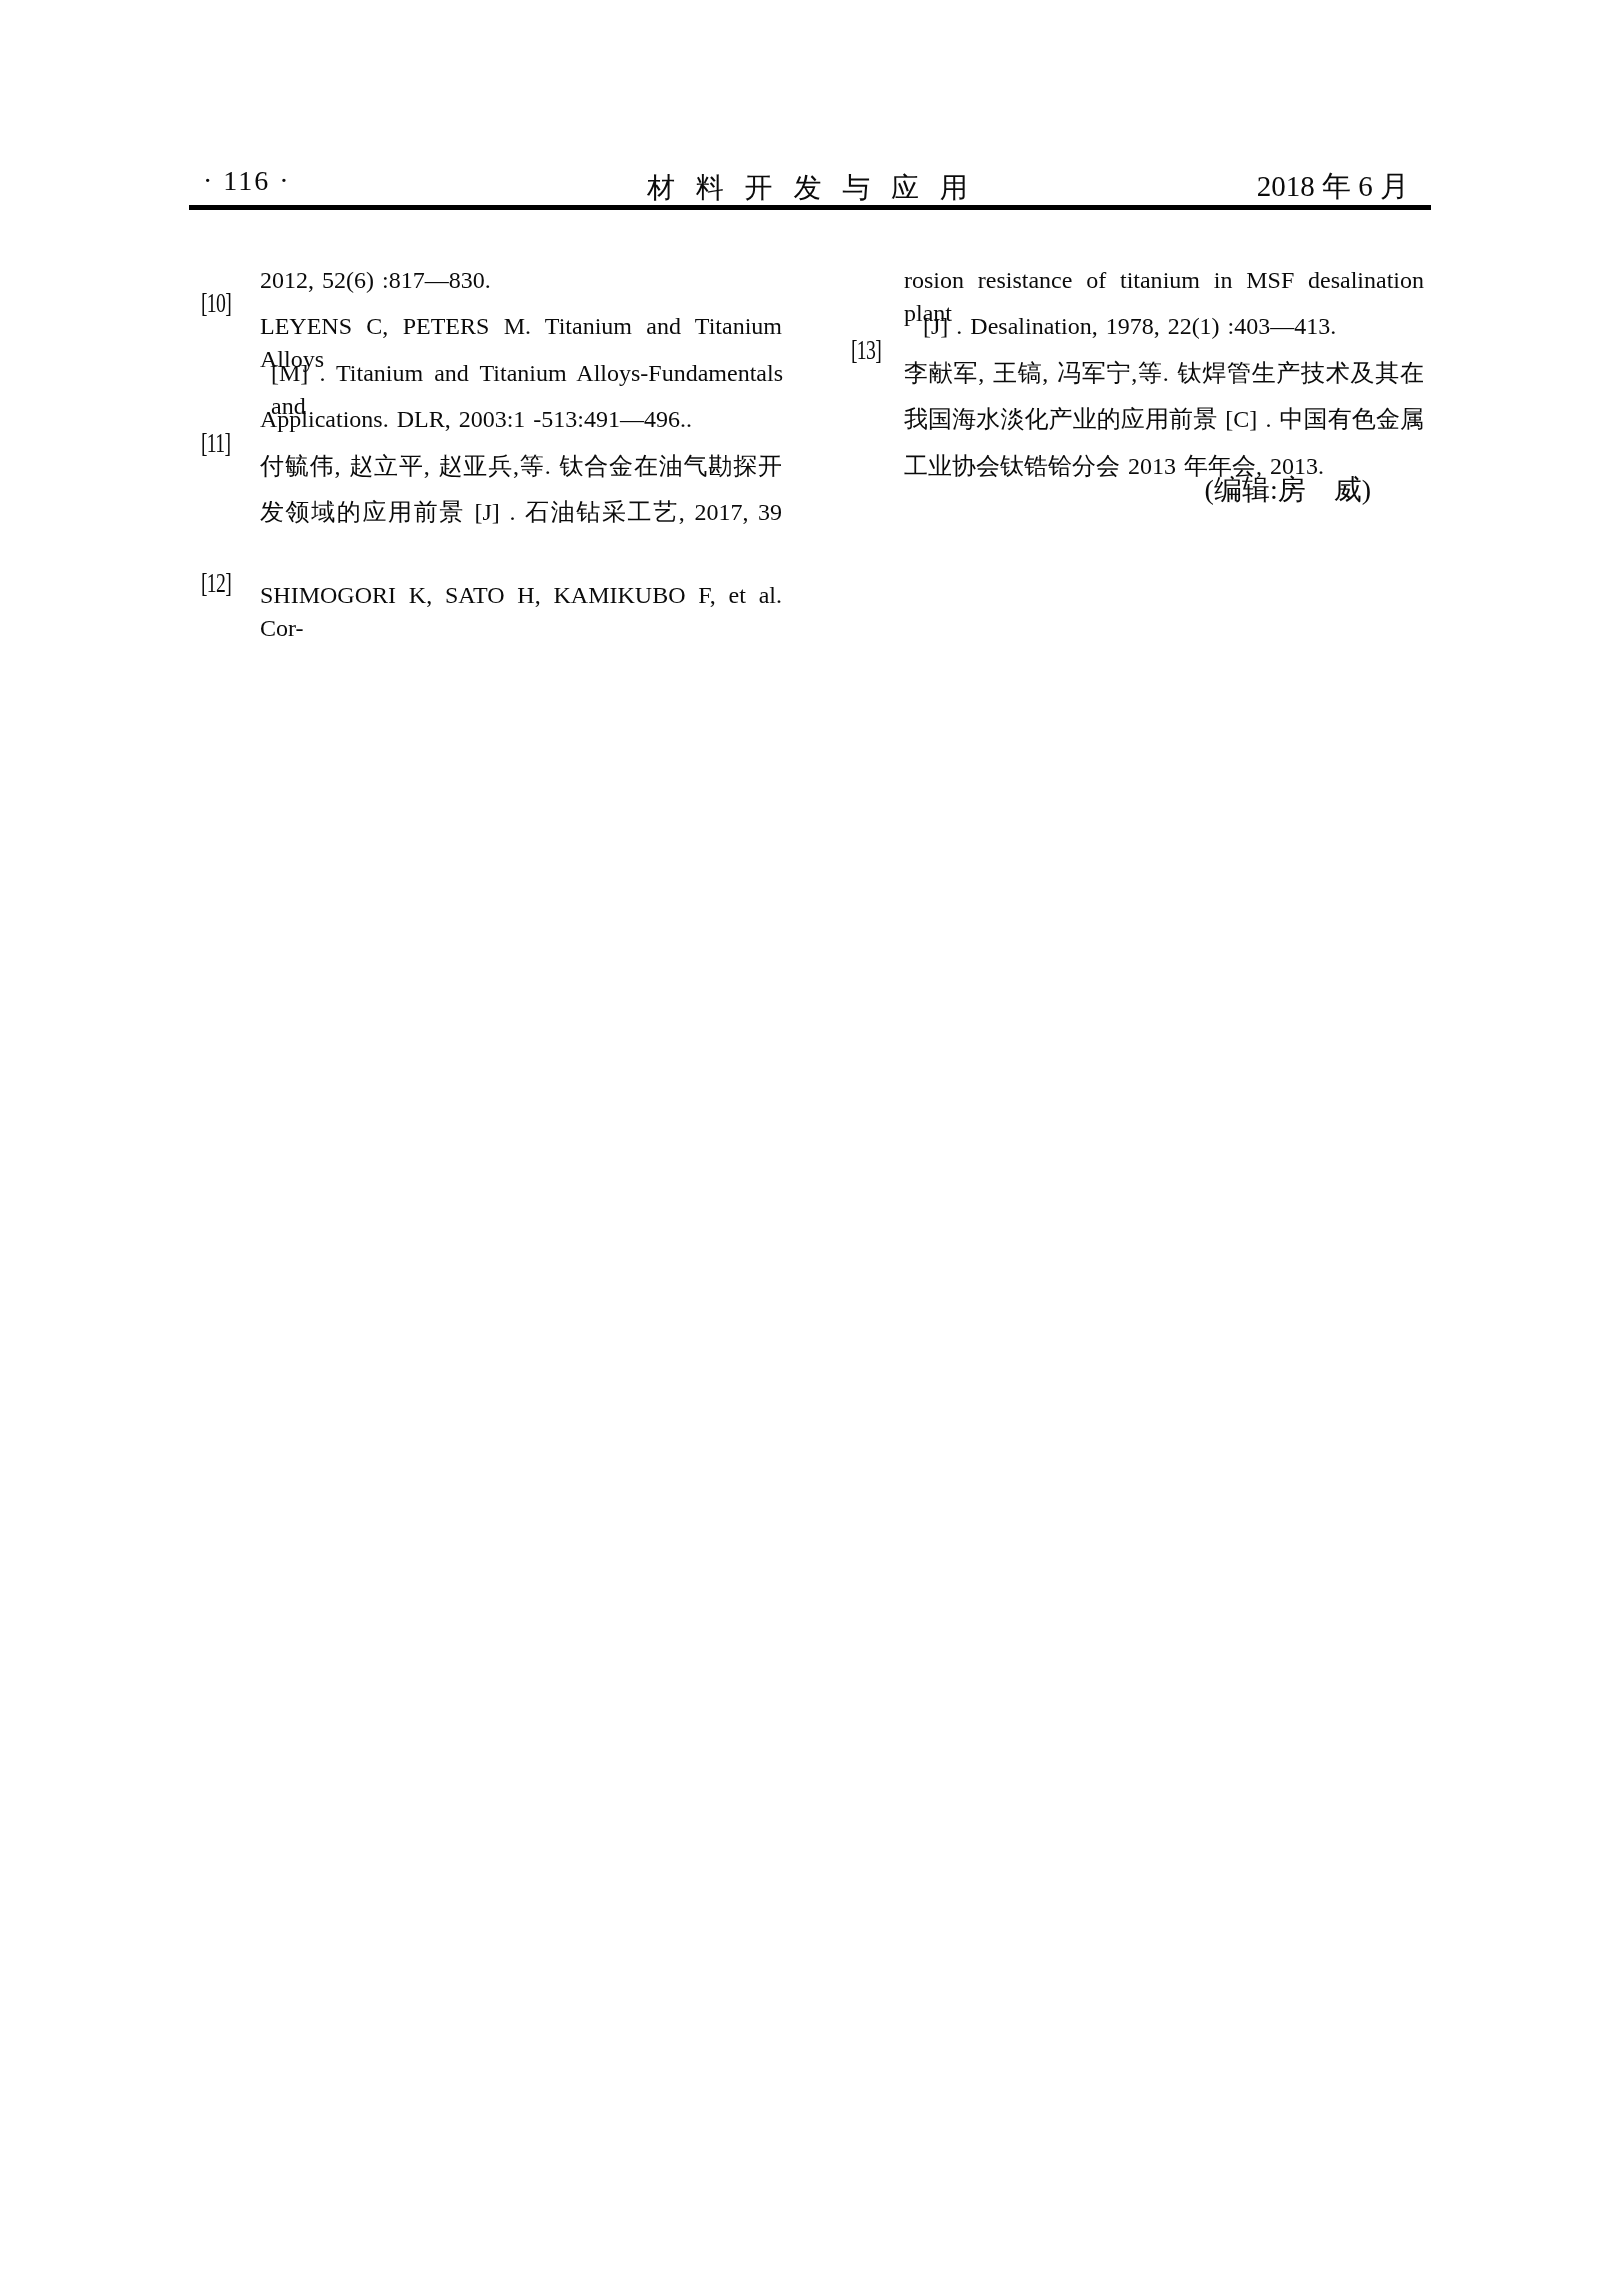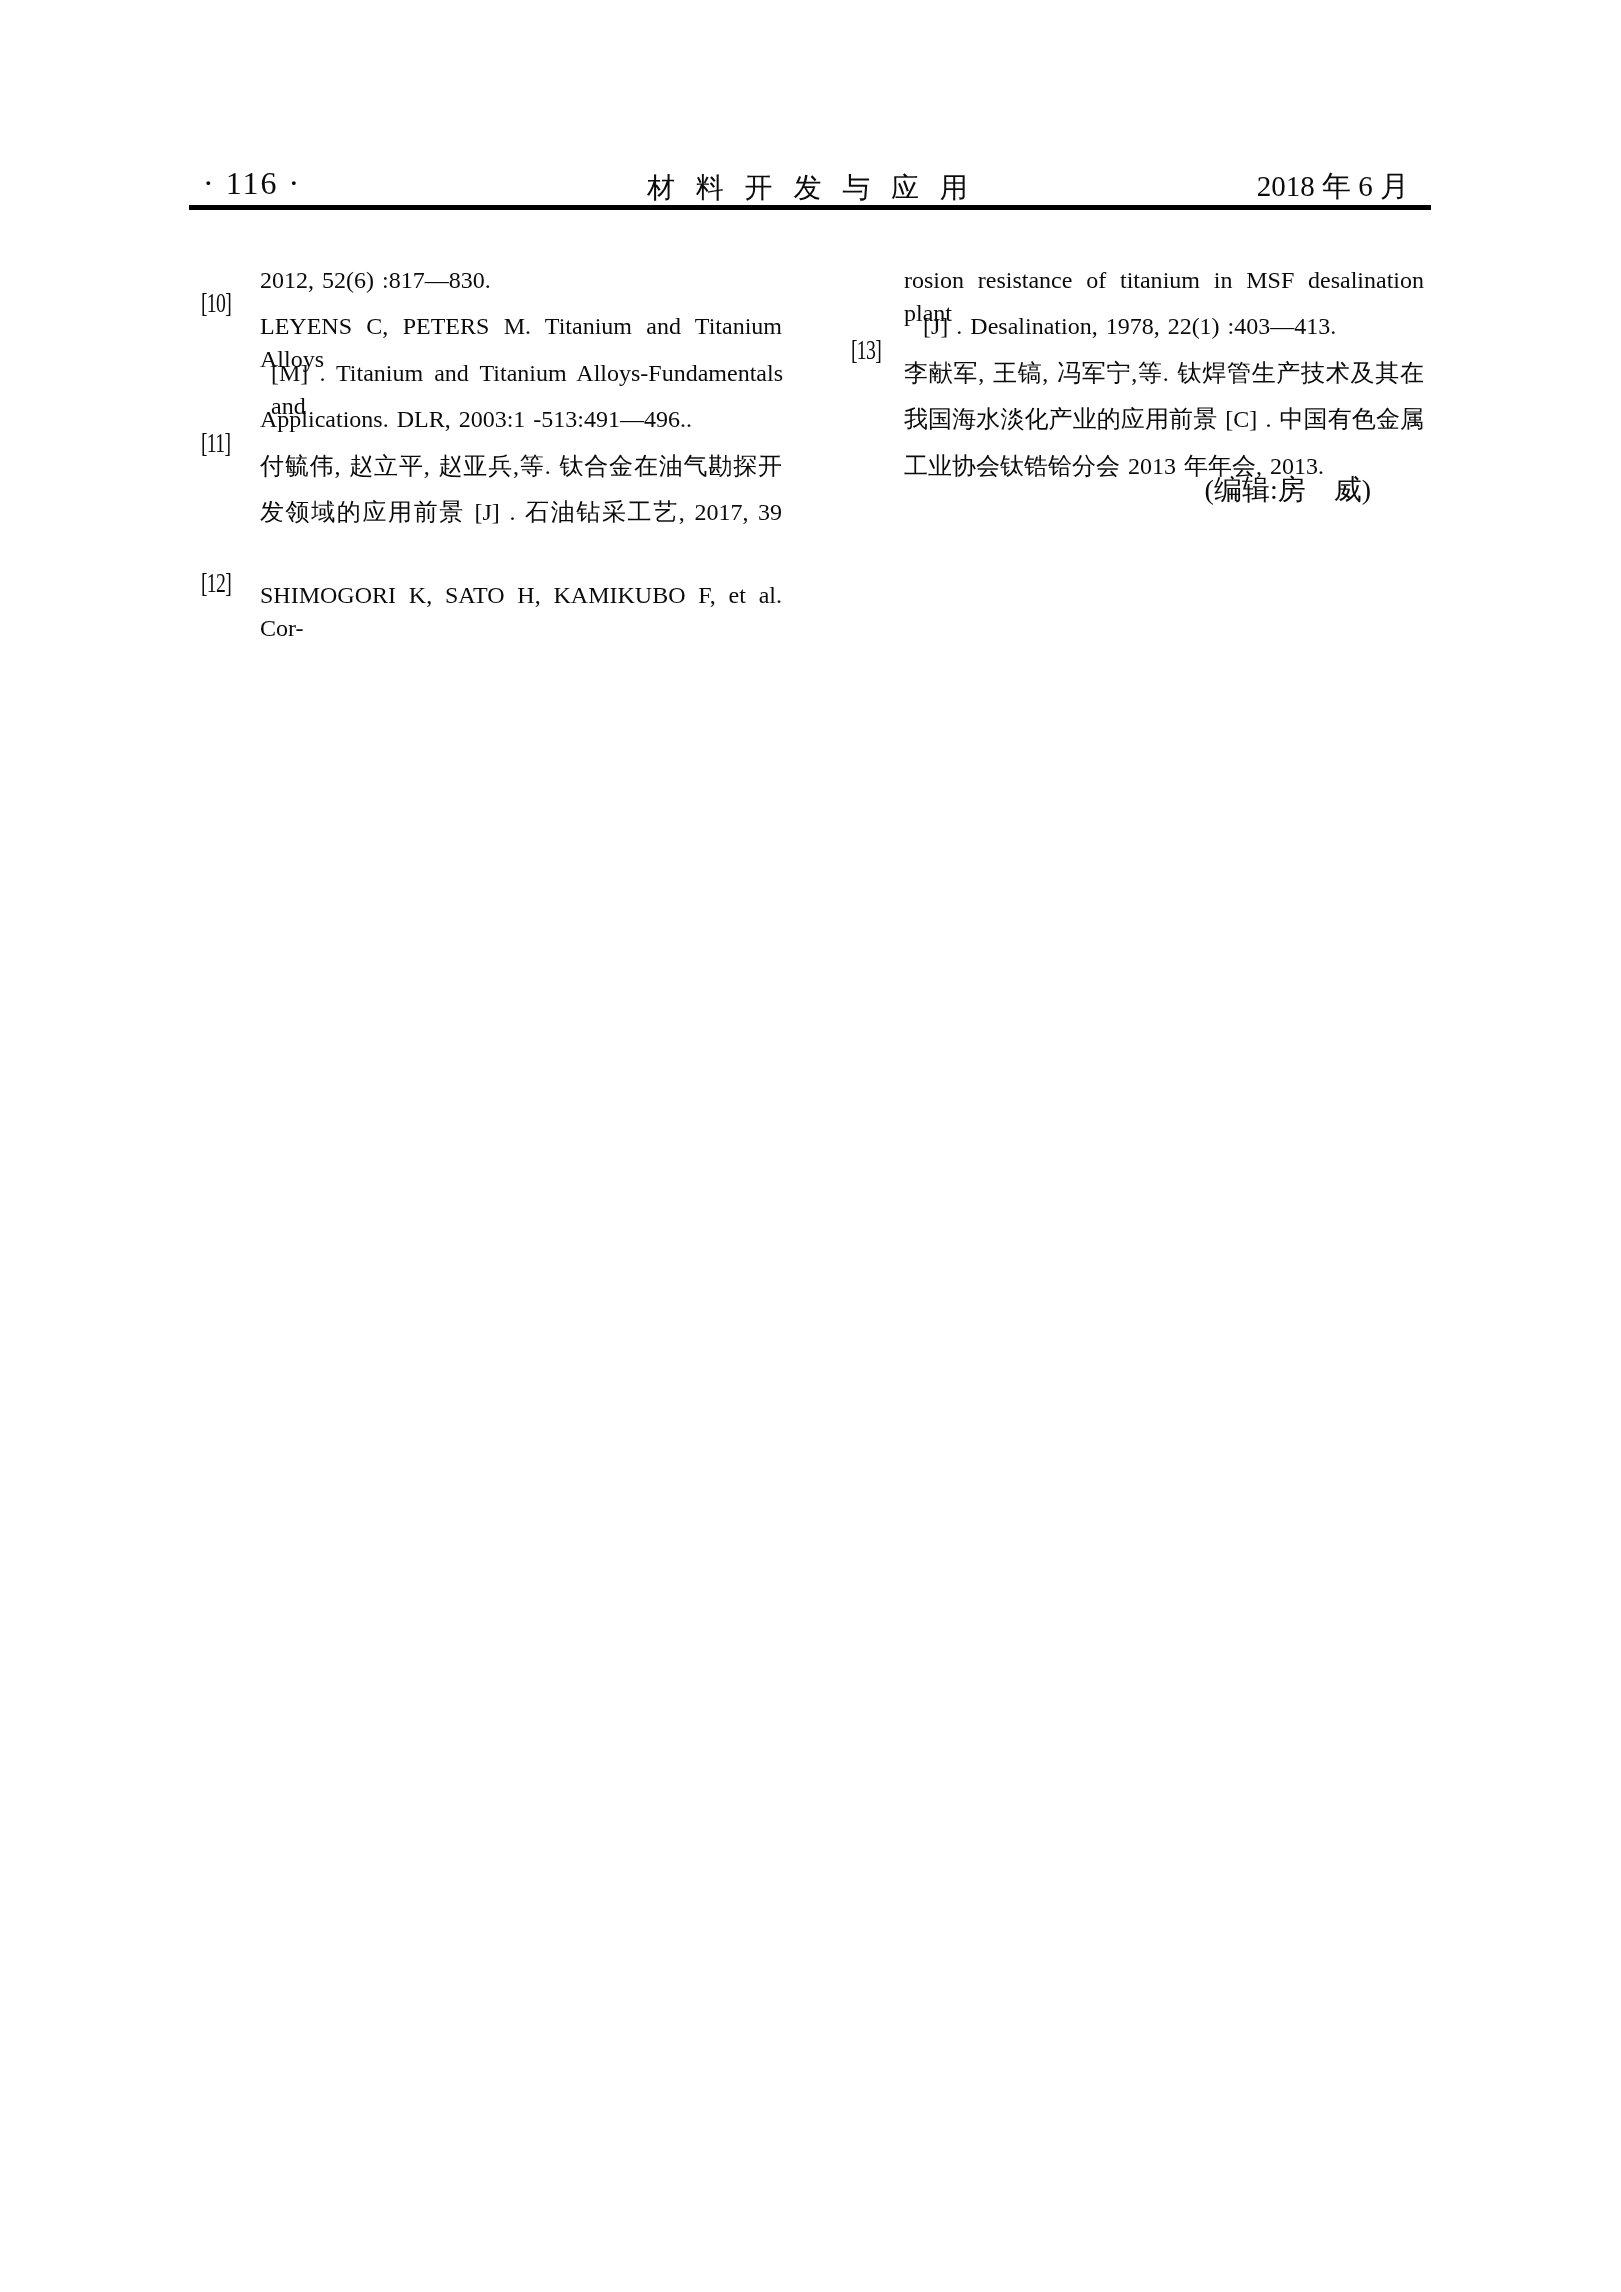--- a/index.html
+++ b/index.html
@@ -17,21 +17,21 @@
   .page {
     position: absolute;
     inset: 0;
     background: #ffffff;
   }
   
   .page-num {
     position: absolute;
     left: 203px;
     top: 165px;
-    font-size: 32px;
+    font-size: 28px;
     letter-spacing: 2px;
     white-space: pre;
   }
   .journal-title {
     position: absolute;
     left: 647px;
     top: 169px;
     font-size: 28px;
     letter-spacing: 6.9px;
     white-space: pre;

